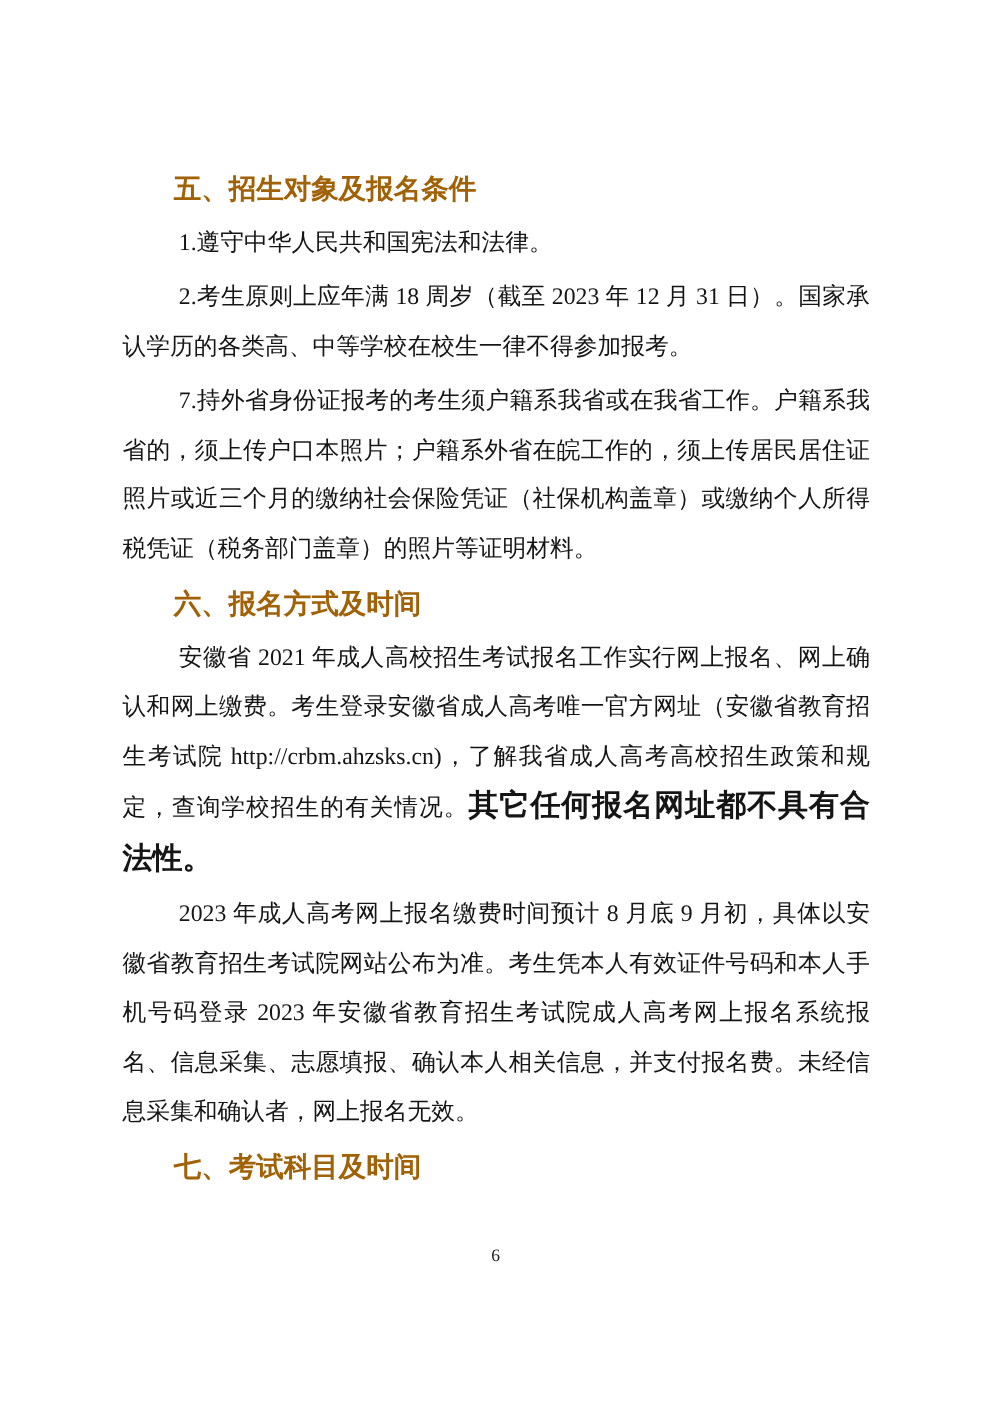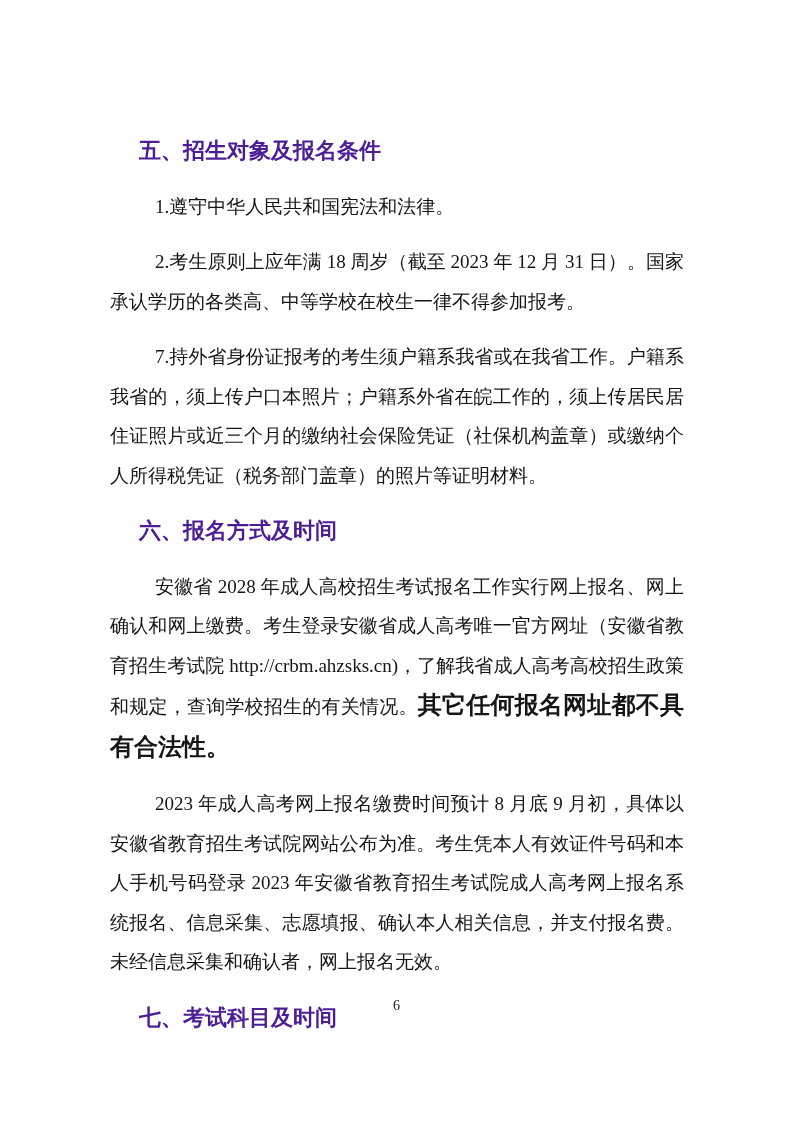--- a/index.html
+++ b/index.html
@@ -16,36 +16,36 @@
     overflow: hidden;
     font-family: "Liberation Serif", "DejaVu Serif", serif;
   }
   .content {
     position: absolute;
     left: 94px;
     top: 131px;
     width: 606px;
   }
   .para {
-    margin: 16px;
+    margin: 4px;
     font-size: 19px;
     line-height: 39.5px;
     text-align: justify;
     text-indent: 45px;
     font-weight: 400;
     word-break: break-word;
   }
   .heading {
     margin: 0;
     font-size: 22px;
     line-height: 39.5px;
     font-weight: 700;
     text-indent: 45px;
     font-family: "Liberation Sans", "DejaVu Sans", sans-serif;
-    color: #4c1d95;
+    color: #a16207;
   }
   .bold {
     font-weight: 700;
     font-family: "Liberation Sans", "DejaVu Sans", sans-serif;
     font-size: 24px;
   }
   .footer {
     position: absolute;
     left: 0;
     right: 0;
@@ -67,21 +67,21 @@
     <h2 class="heading">五、招生对象及报名条件</h2>
 
     <p class="para">1.遵守中华人民共和国宪法和法律。</p>
 
     <p class="para">2.考生原则上应年满 18 周岁（截至 2023 年 12 月 31 日）。国家承认学历的各类高、中等学校在校生一律不得参加报考。</p>
 
     <p class="para">7.持外省身份证报考的考生须户籍系我省或在我省工作。户籍系我省的，须上传户口本照片；户籍系外省在皖工作的，须上传居民居住证照片或近三个月的缴纳社会保险凭证（社保机构盖章）或缴纳个人所得税凭证（税务部门盖章）的照片等证明材料。</p>
 
     <h2 class="heading">六、报名方式及时间</h2>
 
-    <p class="para"><span>安徽省 2028 年成人高校招生考试报名工作实行网上报名、网上确认和网上缴费。考生登录安徽省成人高考唯一官方网址（安徽省教育招生考试院 http://crbm.ahzsks.cn)，了解我省成人高考高校招生政策和规定，查询学校招生的有关情况。</span><strong class="bold">其它任何报名网址都不具有合法性。</strong></p>
+    <p class="para"><span>安徽省 2021 年成人高校招生考试报名工作实行网上报名、网上确认和网上缴费。考生登录安徽省成人高考唯一官方网址（安徽省教育招生考试院 http://crbm.ahzsks.cn)，了解我省成人高考高校招生政策和规定，查询学校招生的有关情况。</span><strong class="bold">其它任何报名网址都不具有合法性。</strong></p>
 
     <p class="para">2023 年成人高考网上报名缴费时间预计 8 月底 9 月初，具体以安徽省教育招生考试院网站公布为准。考生凭本人有效证件号码和本人手机号码登录 2023 年安徽省教育招生考试院成人高考网上报名系统报名、信息采集、志愿填报、确认本人相关信息，并支付报名费。未经信息采集和确认者，网上报名无效。</p>
 
 
     <h2 class="heading">七、考试科目及时间</h2>
 
 
   </main>
 
   <footer class="footer">

